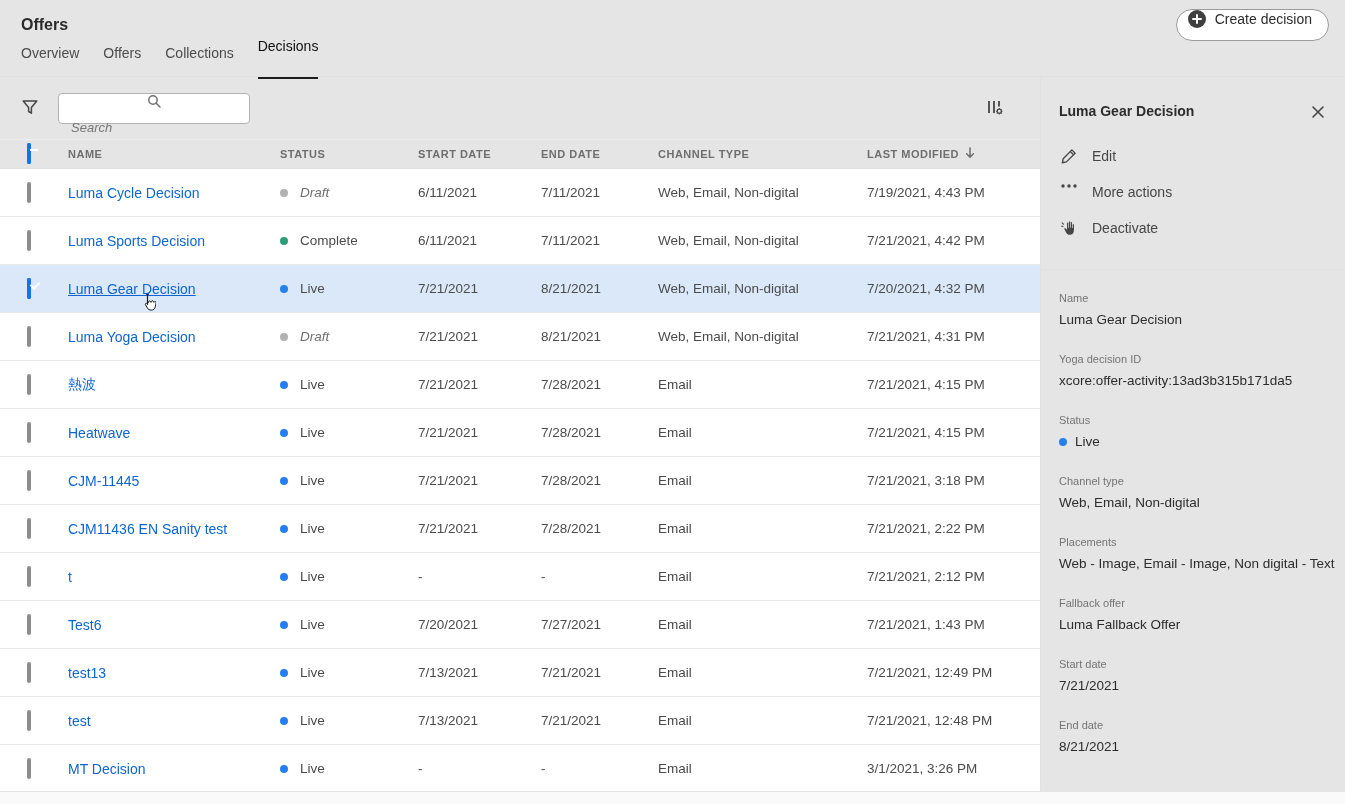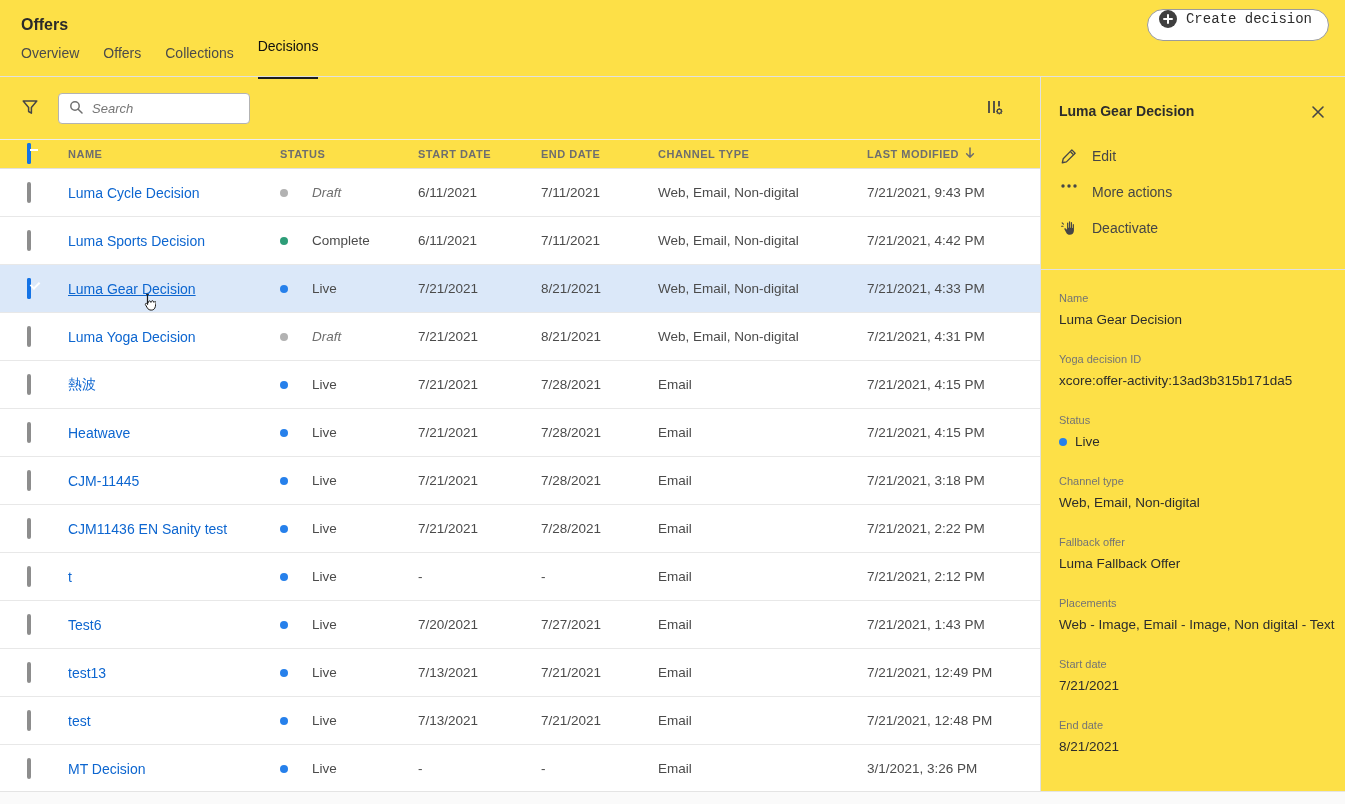--- a/index.html
+++ b/index.html
@@ -2,62 +2,62 @@
 <html><head>
 <meta charset="utf-8">
 <style>
   * { box-sizing: border-box; }
   html, body { margin: 0; padding: 0; overflow: hidden; background: #fff; }
   .app {
     position: relative;
     width: 1345px; height: 804px;
     font-family: "Liberation Sans", sans-serif;
     color: #2c2c2c;
-    background: #fde047;
+    background: #e5e5e5;
     overflow: hidden;
   }
   
   .top { height: 76px; }
   .top-row { display: flex; justify-content: space-between; align-items: center; padding: 10px 16px 0 21px; height: 40px; }
   .page-title { font-size: 16px; font-weight: 700; color: #2a2a2a; margin: 0; }
   .create-btn {
     display: inline-flex; align-items: center; gap: 9px;
     height: 32px; padding: 0 16px 12px 11px;
     border: 1.5px solid #9b9b9b; border-radius: 16px;
     background: #fff; cursor: pointer;
-    font-family: Liberation Mono, monospace; font-size: 14px; color: #2c2c2c;
+    font-family: Liberation Sans, sans-serif; font-size: 14px; color: #2c2c2c;
   }
   .plus-circle { width: 18px; height: 18px; border-radius: 50%; background: #3f3f3f; display: flex; align-items: center; justify-content: center; }
   .tabs { display: flex; gap: 24px; padding-left: 21px; height: 36px; align-items: center; }
   .tab { font-size: 14px; color: #4b4b4b; padding-bottom: 11px; cursor: pointer; }
   .tab.active { color: #0f0f0f; padding-bottom: 23px; border-bottom: 2px solid #1d1d1d; }
   
   .main { display: flex; height: 715px; border-top: 1px solid #e1e1e1; }
   .content { width: 1040px; overflow: hidden; }
   
   .toolbar { display: flex; align-items: center; padding: 16px 36px 15px 21px; }
   .icon-btn { background: none; border: none; padding: 0; cursor: pointer; display: flex; align-items: center; }
   .search {
     margin-left: 19px; width: 192px; height: 31px;
     border: 1px solid #b3b3b3; border-radius: 4px;
-    display: flex; align-items: center; gap: 7px; padding: 0 10px; background: #fff;
+    display: flex; align-items: center; gap: 7px; padding: 0 10px; background: #fff; flex-direction: column;
   }
   .search input { border: 0; outline: 0; width: 100%; background: transparent; font-family: "Liberation Sans", sans-serif; font-size: 13px; color: #2c2c2c; }
   .search input::placeholder { font-style: italic; color: #767676; }
   .spacer { flex: 1; }
   
   .thead, .row { display: grid; grid-template-columns: 47px 212px 138px 123px 117px 209px 1fr; padding-left: 21px; align-items: center; }
   .thead { height: 30px; border-top: 1px solid #ededed; border-bottom: 1px solid #e1e1e1; }
   .th { font-size: 11px; font-weight: 700; color: #6e6e6e; letter-spacing: 0.5px; display: flex; align-items: center; gap: 6px; cursor: pointer; }
   .row { height: 48px; border-bottom: 1px solid #e8e8e8; background: #fff; cursor: pointer; }
   .row.selected { background: #dbe8f9; }
   .cell { font-size: 13.5px; color: #4b4b4b; }
   .name-cell a { color: #0d66d0; text-decoration: none; font-size: 14px; cursor: pointer; }
   .name-cell a.hover { text-decoration: underline; }
-  .status-cell { display: flex; align-items: center; gap: 24px; }
+  .status-cell { display: flex; align-items: center; gap: 12px; }
   .dot { width: 8px; height: 8px; border-radius: 50%; flex: 0 0 auto; }
   .dot.draft { background: #b2b2b2; }
   .dot.complete { background: #2d9d78; }
   .dot.live { background: #2680eb; }
   .status-label { font-size: 13.5px; color: #4b4b4b; }
   .status-label.draft { font-style: italic; color: #6e6e6e; }
   
   .cb { position: relative; width: 14px; height: 14px; margin-left: 6px; border: 2px solid #8d8d8d; border-radius: 2px; background: #fff; cursor: pointer; }
   .cb.checked, .cb.indeterminate { background: #1473e6; border-color: #1473e6; }
   .cb.checked::after { content: ""; position: absolute; left: 3px; top: 0px; width: 4px; height: 7px; border: solid #fff; border-width: 0 2px 2px 0; transform: rotate(45deg); }
@@ -161,21 +161,21 @@
         <div class="row">
           <div><span class="cb"></span></div>
           <div class="cell name-cell"><a>Luma Cycle Decision</a></div>
           <div class="cell status-cell">
             <span class="dot draft"></span>
             <span class="status-label draft">Draft</span>
           </div>
           <div class="cell">6/11/2021</div>
           <div class="cell">7/11/2021</div>
           <div class="cell">Web, Email, Non-digital</div>
-          <div class="cell">7/21/2021, 9:43 PM</div>
+          <div class="cell">7/19/2021, 4:43 PM</div>
         </div>
 
         <div class="row">
           <div><span class="cb"></span></div>
           <div class="cell name-cell"><a>Luma Sports Decision</a></div>
           <div class="cell status-cell">
             <span class="dot complete"></span>
             <span class="status-label complete">Complete</span>
           </div>
           <div class="cell">6/11/2021</div>
@@ -187,21 +187,21 @@
         <div class="row selected">
           <div><span class="cb checked"></span></div>
           <div class="cell name-cell"><a class="hover">Luma Gear Decision</a></div>
           <div class="cell status-cell">
             <span class="dot live"></span>
             <span class="status-label live">Live</span>
           </div>
           <div class="cell">7/21/2021</div>
           <div class="cell">8/21/2021</div>
           <div class="cell">Web, Email, Non-digital</div>
-          <div class="cell">7/21/2021, 4:33 PM</div>
+          <div class="cell">7/20/2021, 4:32 PM</div>
         </div>
 
         <div class="row">
           <div><span class="cb"></span></div>
           <div class="cell name-cell"><a>Luma Yoga Decision</a></div>
           <div class="cell status-cell">
             <span class="dot draft"></span>
             <span class="status-label draft">Draft</span>
           </div>
           <div class="cell">7/21/2021</div>
@@ -401,32 +401,32 @@
 
         <div class="field">
           <div class="field-label">Channel type</div>
           <div class="field-value">
 
             <span class="fv-text">Web, Email, Non-digital</span>
           </div>
         </div>
 
         <div class="field">
+          <div class="field-label">Placements</div>
+          <div class="field-value">
+
+            <span class="fv-text">Web - Image, Email - Image, Non digital - Text</span>
+          </div>
+        </div>
+
+        <div class="field">
           <div class="field-label">Fallback offer</div>
           <div class="field-value">
 
             <span class="fv-text">Luma Fallback Offer</span>
-          </div>
-        </div>
-
-        <div class="field">
-          <div class="field-label">Placements</div>
-          <div class="field-value">
-
-            <span class="fv-text">Web - Image, Email - Image, Non digital - Text</span>
           </div>
         </div>
 
         <div class="field">
           <div class="field-label">Start date</div>
           <div class="field-value">
 
             <span class="fv-text">7/21/2021</span>
           </div>
         </div>

